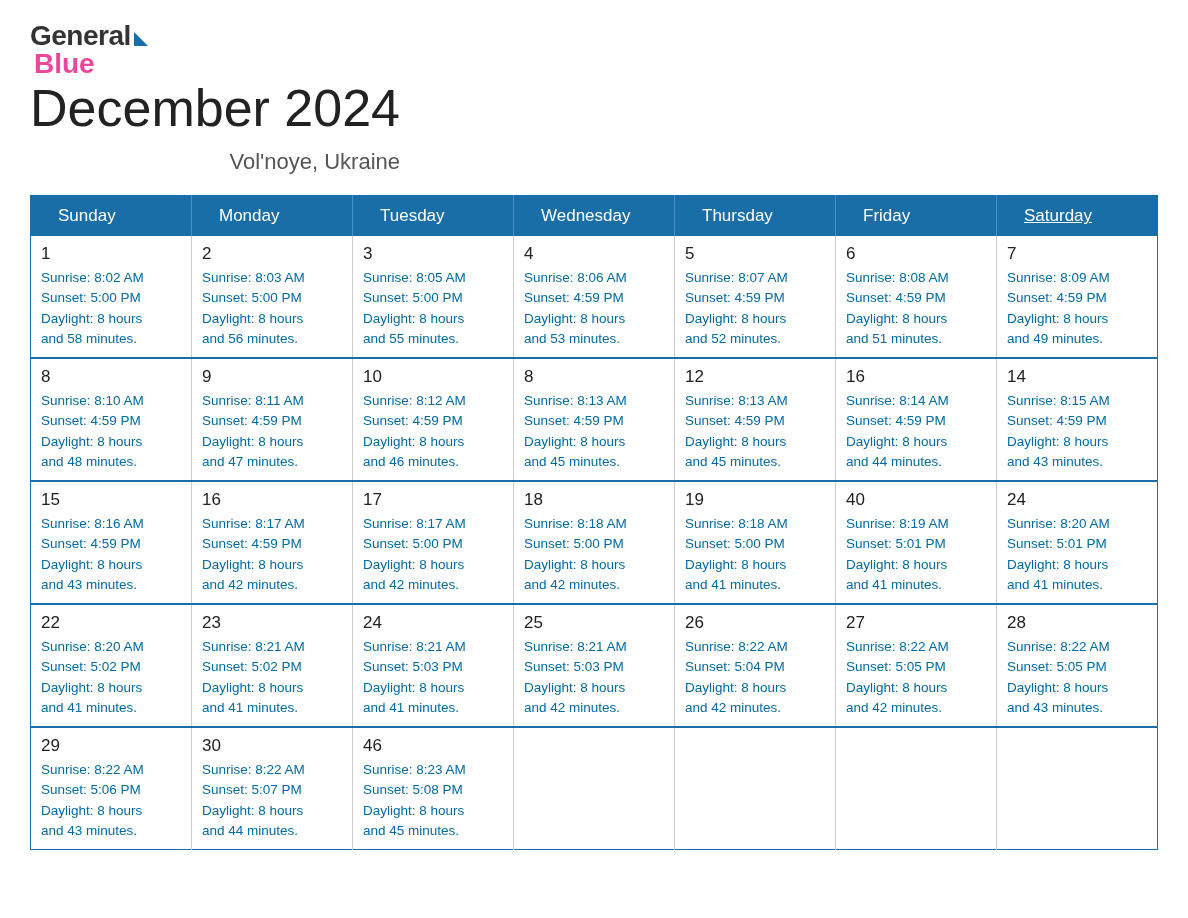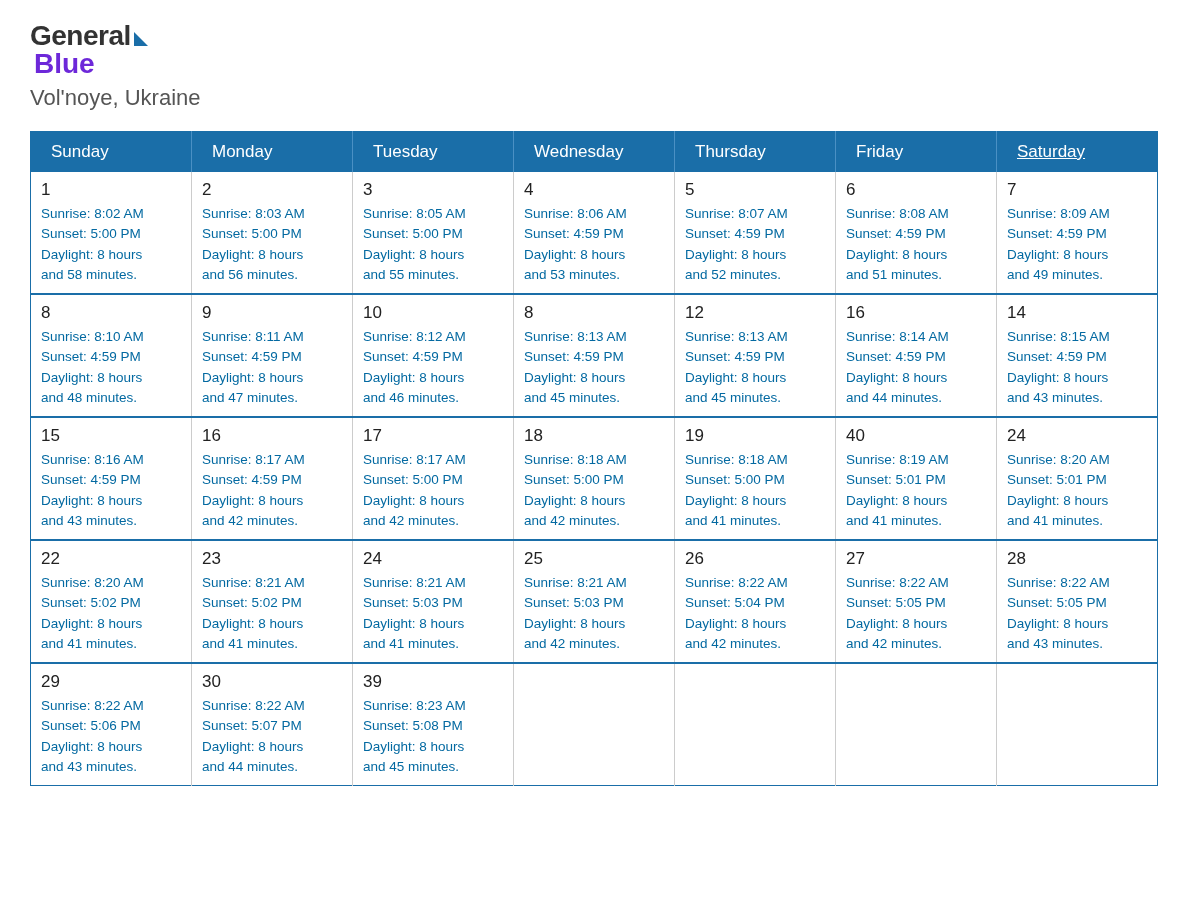--- a/index.html
+++ b/index.html
@@ -37,49 +37,49 @@
       height: 0;
       border-left: 14px solid #1a6ea8;
       border-top: 14px solid transparent;
       border-bottom: 0px solid transparent;
       margin-left: 3px;
       margin-top: 6px;
     }
     .logo-blue {
       font-size: 28px;
       font-weight: bold;
-      color: #6d28d9;
+      color: #ec4899;
       margin-top: -4px;
       padding-left: 4px;
     }
     .title-section {
       text-align: right;
     }
     .month-title {
       font-size: 52px;
       font-weight: normal;
       color: #222;
       line-height: 1.1;
     }
     .location {
       font-size: 22px;
       color: #555;
-      margin-top: 5px;
+      margin-top: 12px;
     }
     .calendar {
       width: 100%;
       border-collapse: collapse;
       border: 1px solid #1a6ea8;
     }
     .calendar th {
       background-color: #1a6ea8;
       color: #fff;
       font-size: 17px;
       font-weight: normal;
-      padding: 10px 20px;
+      padding: 10px 27px;
       text-align: left;
       border-right: 1px solid #4a90c4;
     }
     .calendar th:last-child {
       border-right: none;
       text-decoration: underline;
     }
     .calendar td {
       vertical-align: top;
       padding: 8px 10px;
@@ -115,20 +115,21 @@
 
 <div class="header">
   <div class="logo">
     <div class="logo-top">
       <span class="logo-general">General</span>
       <div class="logo-triangle"></div>
     </div>
     <span class="logo-blue">Blue</span>
   </div>
   <div class="title-section">
+    <div class="month-title">December 2024</div>
     <div class="location">Vol'noye, Ukraine</div>
   </div>
 </div>
 
 <table class="calendar">
   <thead>
     <tr>
     <th>Sunday</th>
         <th>Monday</th>
         <th>Tuesday</th>
@@ -262,21 +263,21 @@
       <tr>
         <td>
           <span class="day-number">29</span>
           <div class="day-info">Sunrise: 8:22 AM<br>Sunset: 5:06 PM<br>Daylight: 8 hours<br>and 43 minutes.</div>
         </td>
         <td>
           <span class="day-number">30</span>
           <div class="day-info">Sunrise: 8:22 AM<br>Sunset: 5:07 PM<br>Daylight: 8 hours<br>and 44 minutes.</div>
         </td>
         <td>
-          <span class="day-number">39</span>
+          <span class="day-number">46</span>
           <div class="day-info">Sunrise: 8:23 AM<br>Sunset: 5:08 PM<br>Daylight: 8 hours<br>and 45 minutes.</div>
         </td>
         <td class="empty-cell"></td>
         <td class="empty-cell"></td>
         <td class="empty-cell"></td>
         <td class="empty-cell"></td>
       </tr>
     </tbody>
 </table>
 

